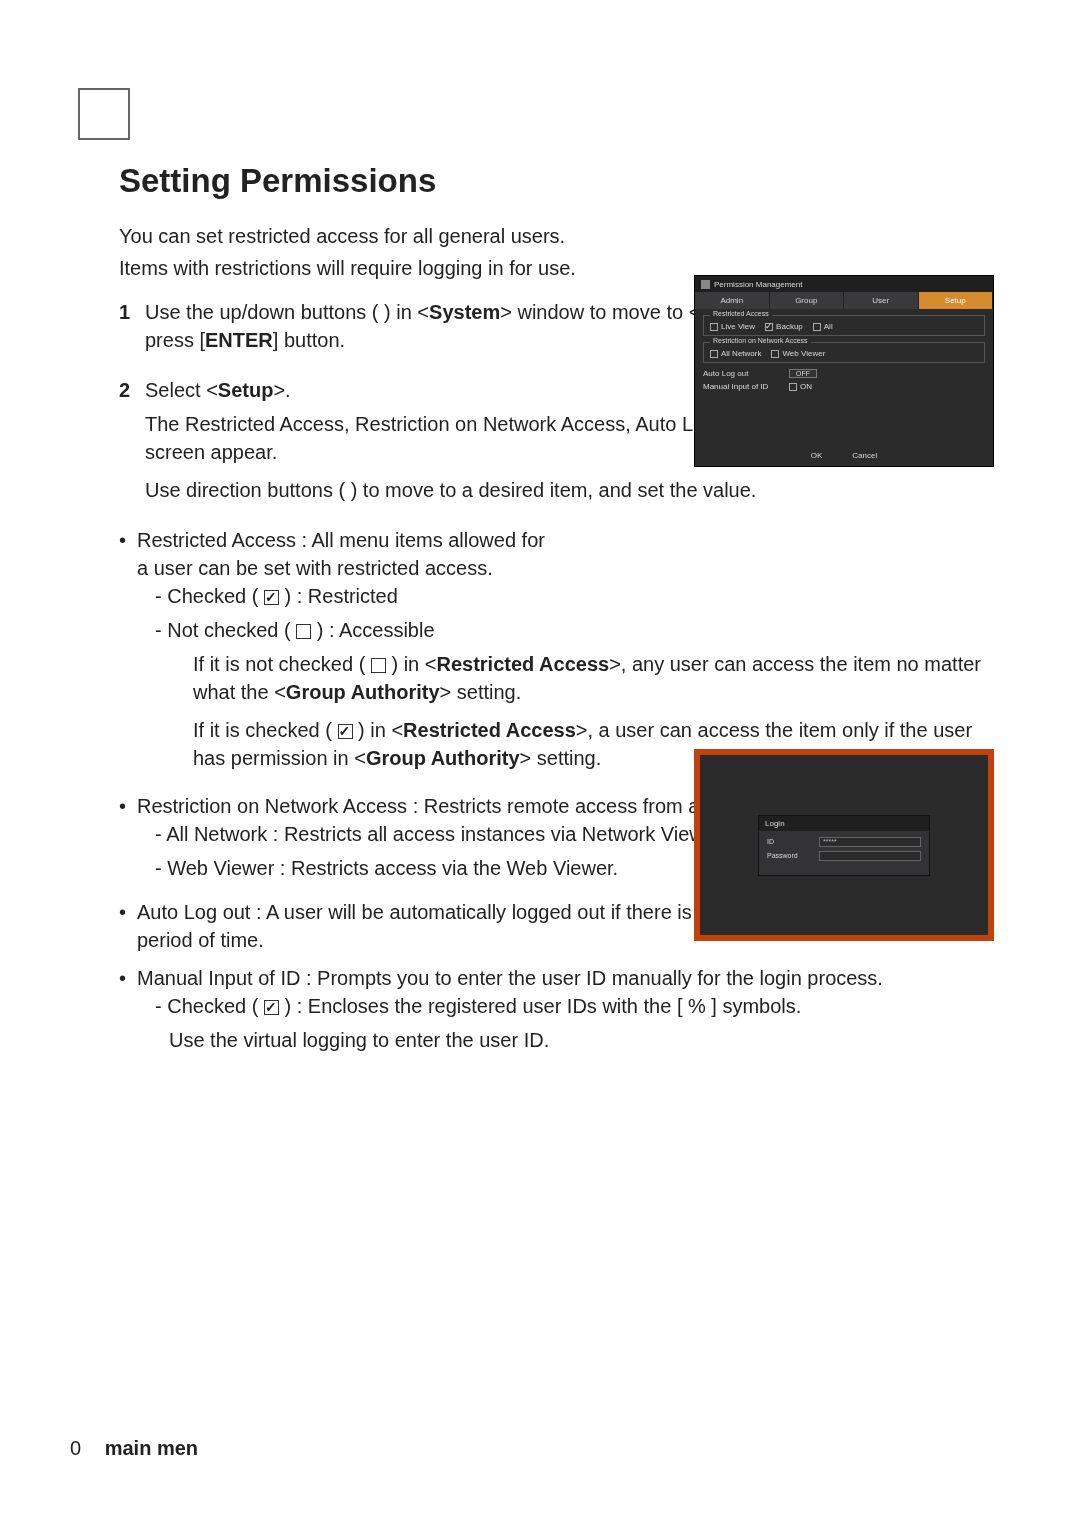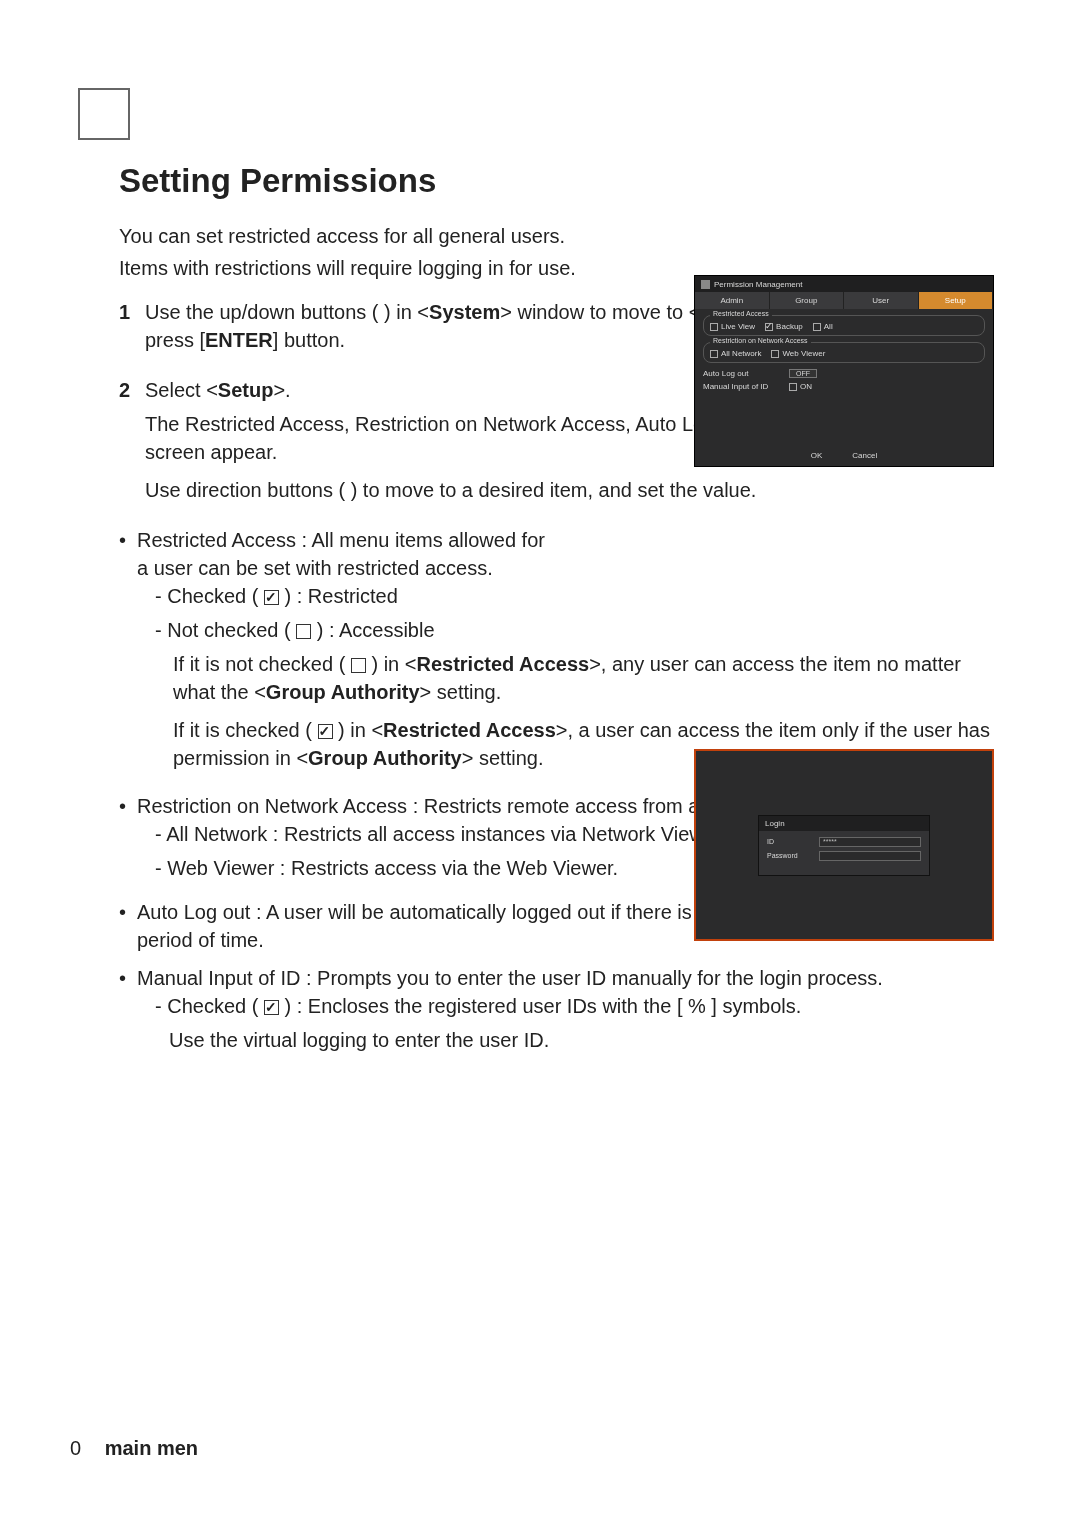--- a/index.html
+++ b/index.html
@@ -38,21 +38,21 @@
   .ol-item { display: flex; margin-bottom: 16px; }
   .ol-num { font-weight: bold; width: 26px; flex-shrink: 0; }
   .ol-body { flex: 1; }
   .ol-body p { margin-bottom: 6px; }
   .narrow { width: 420px; }
   .ul-outer { margin-top: 6px; }
   .ul-outer .li { display: flex; margin-bottom: 10px; }
   .ul-outer .bullet { width: 18px; flex-shrink: 0; }
   .ul-outer .li-body { flex: 1; }
   .sub-dash { margin-left: 18px; margin-bottom: 6px; }
-  .note-indent { margin-left: 36px; margin-bottom: 10px; }
+  .note-indent { margin-left: 56px; margin-bottom: 10px; }
   b { font-weight: bold; }
   .checkbox {
     display: inline-block;
     width: 15px;
     height: 15px;
     border: 1.5px solid #333;
     vertical-align: -2px;
     position: relative;
   }
   .checkbox.checked::after {
@@ -100,21 +100,21 @@
     text-align: center;
     padding: 4px 0;
     background: #3a3a3c;
     border-right: 1px solid #222;
     cursor: pointer;
   }
   .dvr-tab.active { background: #d58a2e; color: #fff; }
   .dvr-body { padding: 6px 8px; }
   .field-group {
     border: 1px solid #555;
-    border-radius: 8px;
+    border-radius: 0;
     padding: 6px 6px 4px 6px;
     margin-bottom: 6px;
     position: relative;
   }
   .field-group .legend {
     position: absolute;
     top: -6px;
     left: 6px;
     background: #2b2b2c;
     padding: 0 3px;
@@ -141,21 +141,21 @@
   
   .login-panel {
     position: absolute;
     right: 86px;
     top: 749px;
     width: 300px;
     height: 192px;
     background: #2b2b2c;
     color: #d8d8d8;
     font-size: 8px;
-    border: 2px solid #c2410c;
+    border: 6px solid #c2410c;
     display: flex;
     align-items: center;
     justify-content: center;
   }
   .login-box {
     width: 172px;
     background: #333335;
     border: 1px solid #111;
   }
   .login-title { background: #1f1f20; padding: 3px 6px; }

